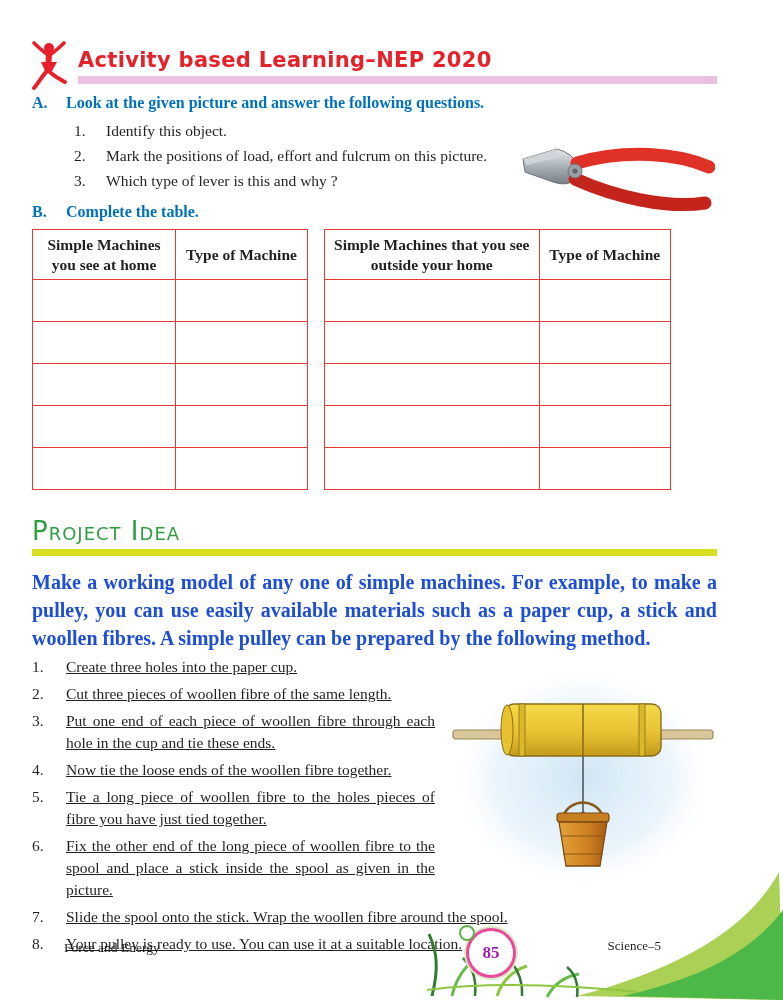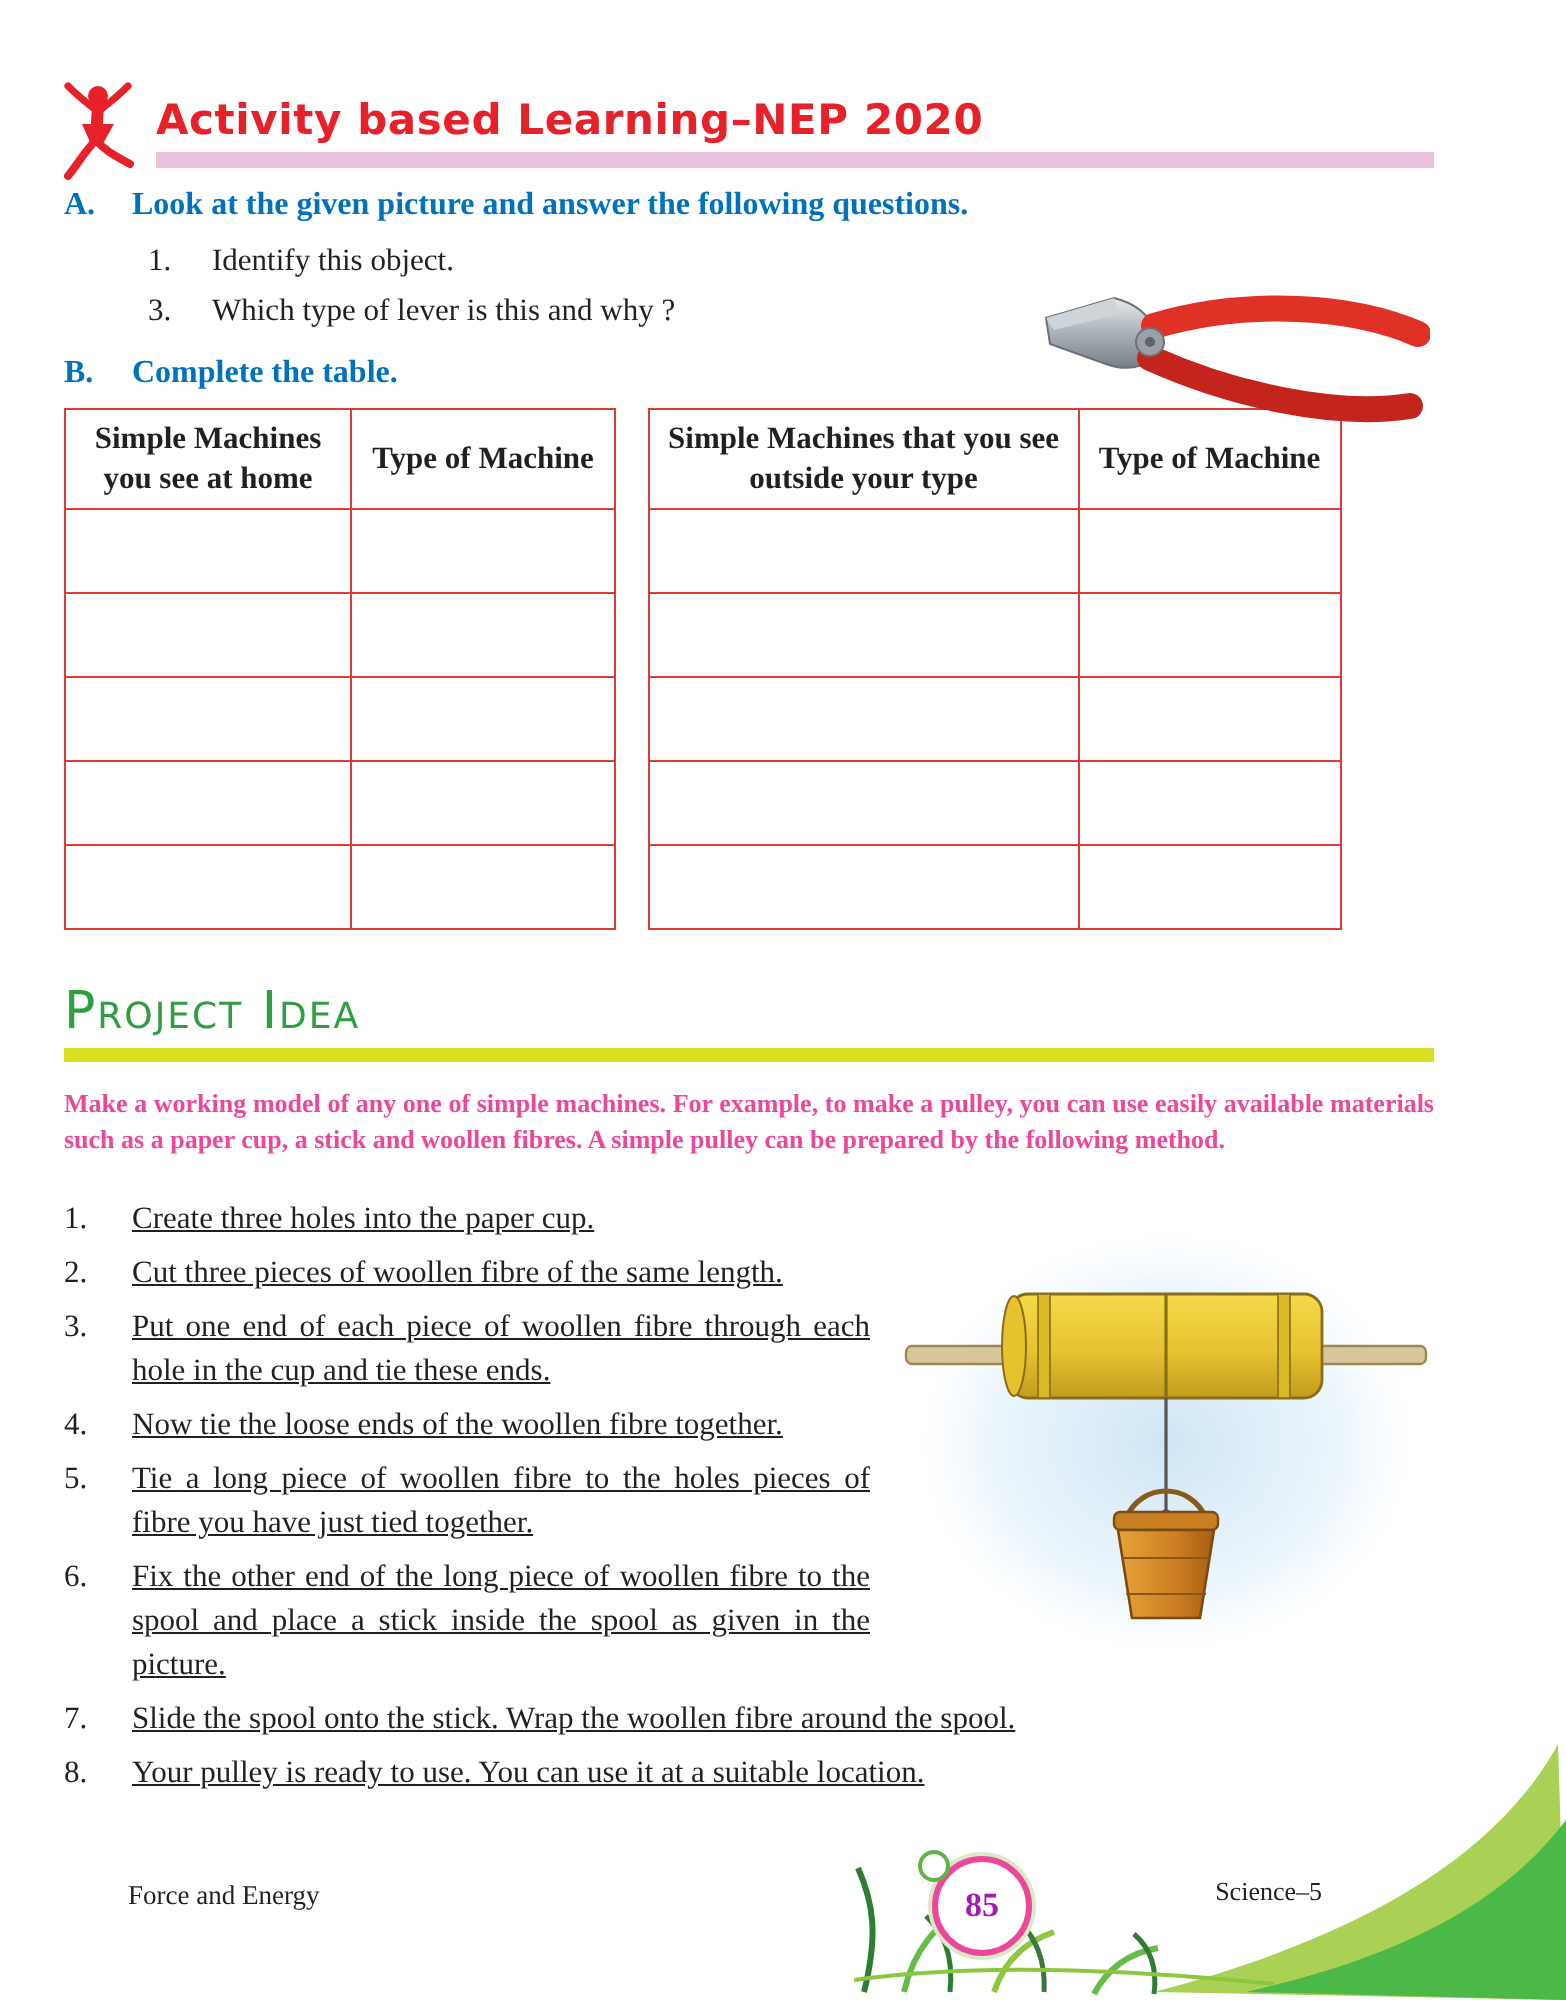--- a/index.html
+++ b/index.html
@@ -58,22 +58,22 @@
   .project-title{
     margin:26px 0 0;
     font-family:"DejaVu Sans", sans-serif;
     font-weight:400;font-size:26px;
     font-variant:small-caps;
     letter-spacing:1px;
     color:#2f9e41;
   }
   .lime-bar{height:7px;background:#d9e021;margin-top:3px;}
   .project-intro{
-    margin:12px 0 20px;
-    color:#ec4899;font-weight:700;font-size:13px;line-height:1.4;
+    margin:12px 0 4px;
+    color:#1d4ed8;font-weight:700;font-size:20px;line-height:1.4;
     text-align:justify;
   }
   .steps-wrap{position:relative;}
   .pulley{
     float:right;width:268px;height:228px;margin:4px 0 4px 14px;
   }
   .step{
     margin:0 0 5px;font-size:15.5px;line-height:1.42;
     padding-left:34px;text-indent:-34px;text-align:justify;text-decoration:underline;
   }
@@ -122,20 +122,23 @@
     </div>
 
     <div class="sec-head">
       <span class="sec-label">A.</span><span>Look at the given picture and answer the following questions.</span>
     </div>
     <div class="q-list">
       <div class="q-row">
         <span class="q-num">1.</span><span>Identify this object.</span>
       </div>
       <div class="q-row">
+        <span class="q-num">2.</span><span>Mark the positions of load, effort and fulcrum on this picture.</span>
+      </div>
+      <div class="q-row">
         <span class="q-num">3.</span><span>Which type of lever is this and why ?</span>
       </div>
     </div>
 
     <div class="sec-head">
       <span class="sec-label">B.</span><span>Complete the table.</span>
     </div>
 
     <div class="tables-row">
       <table class="fill-table left">
@@ -173,21 +176,21 @@
         </tbody>
       </table>
 
       <table class="fill-table right">
         <colgroup>
             <col style="width:62%">
             <col style="width:38%">
           </colgroup>
         <thead>
           <tr>
-            <th>Simple Machines that you see outside your type</th>
+            <th>Simple Machines that you see outside your home</th>
             <th>Type of Machine</th>
           </tr>
         </thead>
         <tbody>
           <tr>
               <td></td>
               <td></td>
             </tr>
           <tr>
               <td></td>

